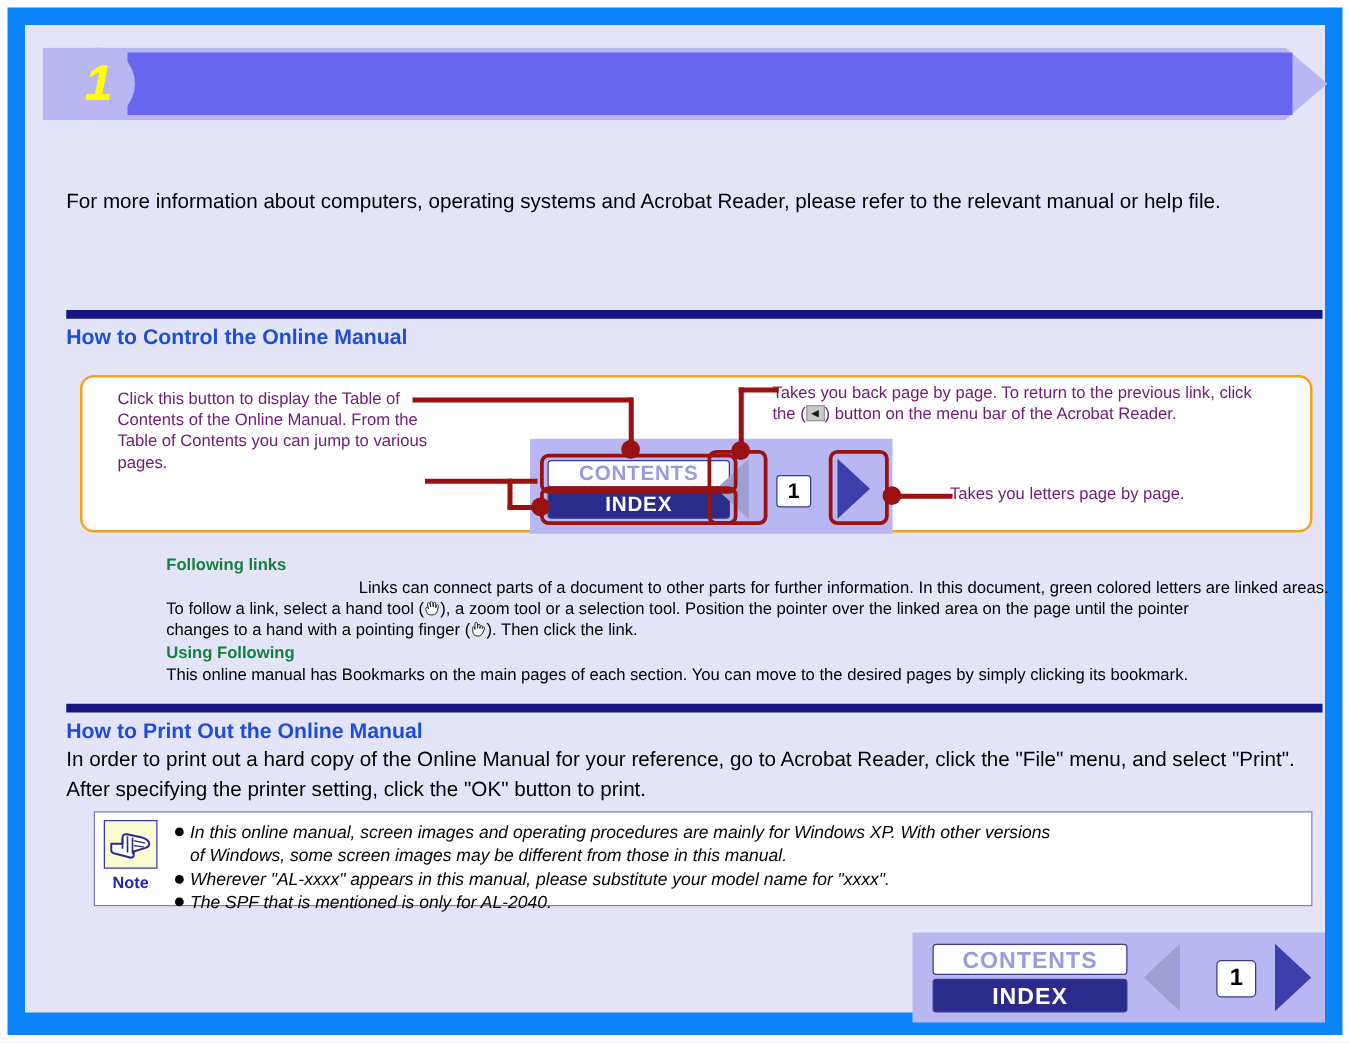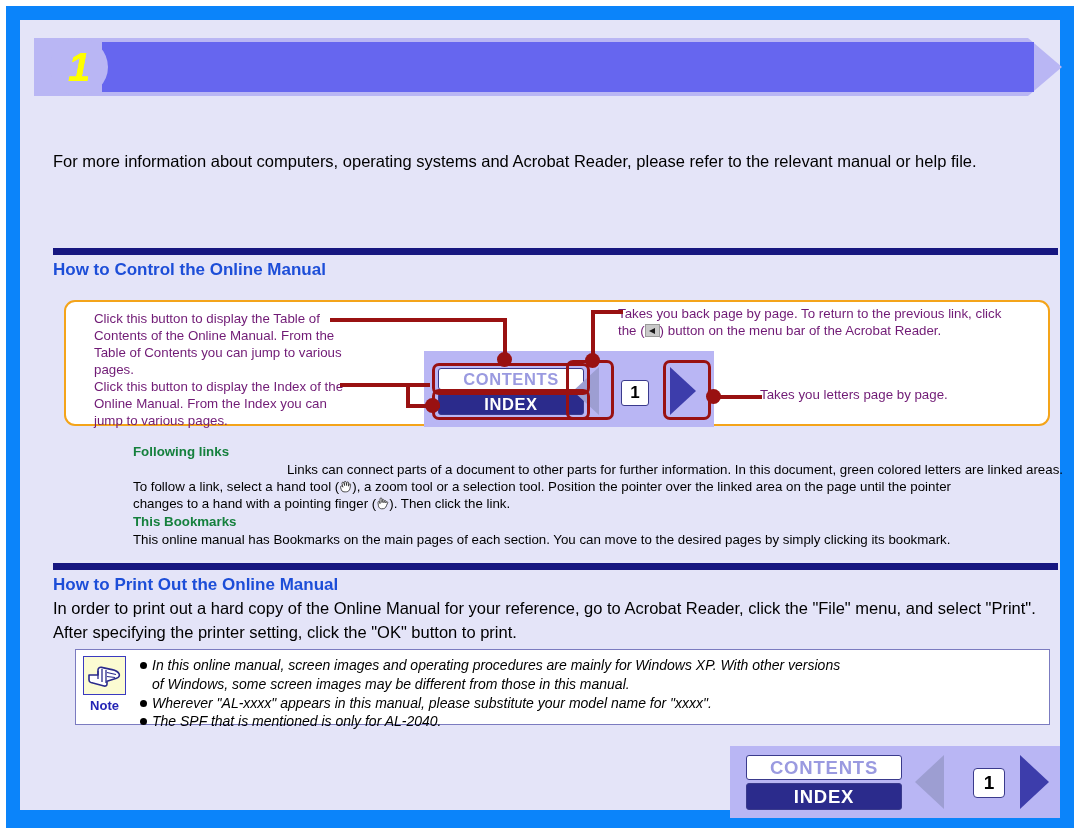--- a/index.html
+++ b/index.html
@@ -200,23 +200,20 @@
     </div>
 
     <div class="sec-rule" style="left:33px;top:228px;width:1005px;"></div>
     <div class="sec-head" style="left:33px;top:240px;">How to Control the Online Manual</div>
 
     <div id="callout"></div>
 
     <div class="callout-txt" id="co-tl">
       <span>Click this button to display the Table of Contents of the Online Manual. From the Table of Contents you can jump to various pages.</span>
     </div>
-    <div class="callout-txt" id="co-bl">
-      <span>Click this button to display the Index of the Online Manual. From the Index you can jump to various pages.</span>
-    </div>
     <div class="callout-txt" id="co-tr">
       <span>Takes you back page by page. To return to the previous link, click the (</span><span class="inline-ico"></span><span>) button on the menu bar of the Acrobat Reader.</span>
     </div>
     <div class="callout-txt" id="co-br">
       <span>Takes you letters page by page.</span>
     </div>
 
     <div id="nav-fig"></div>
     <div class="fig-contents">CONTENTS</div>
     <div class="fig-index">INDEX</div>
@@ -250,21 +247,21 @@
     <div class="sub-p" style="left:113px;top:458px;width:940px;">
       <span>To follow a link, select a hand tool (</span><span class="hand"><svg width="13" height="13" viewBox="0 0 13 13">
             <path d="M3 11 C1.5 8.5 1.2 6.5 2 6 C2.7 5.6 3.4 6.4 3.9 7.2 L3 3.6 C2.8 2.8 3.2 2.3 3.8 2.2 C4.4 2.1 4.8 2.5 5 3.2 L5.6 5.6 L5.2 2.6 C5.1 1.9 5.5 1.4 6.1 1.35 C6.7 1.3 7.1 1.7 7.2 2.4 L7.6 5.5 L7.7 3 C7.7 2.35 8.1 1.95 8.7 1.95 C9.3 1.95 9.6 2.4 9.6 3 L9.6 6.2 L10 4.6 C10.15 4 10.6 3.7 11.1 3.85 C11.6 4 11.8 4.5 11.65 5.1 L10.9 8.6 C10.5 10.4 9.4 11.6 7.6 11.8 C5.8 12 4 12 3 11 Z" fill="#ffffff" stroke="#222222" stroke-width="0.8"></path>
           </svg></span><span>), a zoom tool or a selection tool. Position the pointer over the linked area on the page until the pointer</span>
     </div>
     <div class="sub-p" style="left:113px;top:475px;width:940px;">
       <span>changes to a hand with a pointing finger (</span><span class="hand"><svg width="13" height="13" viewBox="0 0 13 13">
             <path d="M5.6 11.8 C3.6 11.6 2.6 10.4 2.4 8.8 L2 5.6 C1.9 5 2.2 4.5 2.7 4.4 C3.2 4.3 3.6 4.6 3.7 5.2 L4 6.6 L4 2 C4 1.35 4.4 0.95 5 0.95 C5.6 0.95 6 1.35 6 2 L6 5.6 L6.2 3.4 C6.25 2.8 6.65 2.45 7.2 2.5 C7.75 2.55 8.1 2.95 8.05 3.55 L7.9 5.8 L8.3 4.3 C8.45 3.75 8.9 3.45 9.4 3.6 C9.9 3.75 10.1 4.2 9.95 4.75 L9.7 5.9 L10.2 5.1 C10.5 4.65 11 4.55 11.4 4.85 C11.8 5.15 11.85 5.65 11.55 6.1 L10.4 8.8 C9.8 10.9 8.2 12 5.6 11.8 Z" fill="#ffffff" stroke="#222222" stroke-width="0.8"></path>
           </svg></span><span>). Then click the link.</span>
     </div>
-    <div class="sub-h" style="left:113px;top:494px;">This Bookmarks</div>
+    <div class="sub-h" style="left:113px;top:494px;">Using Following</div>
     <div class="sub-p" style="left:113px;top:511px;width:930px;">This online manual has Bookmarks on the main pages of each section. You can move to the desired pages by simply clicking its bookmark.</div>
 
     <div class="sec-rule" style="left:33px;top:543px;width:1005px;"></div>
     <div class="sec-head" style="left:33px;top:555px;">How to Print Out the Online Manual</div>
 
     <div class="body-text" id="print-body" style="left:33px;top:577px;width:1005px;">In order to print out a hard copy of the Online Manual for your reference, go to Acrobat Reader, click the "File" menu, and select "Print". After specifying the printer setting, click the "OK" button to print.</div>
 
     <div id="note"></div>
     <div id="note-icon-box">
       <span>

